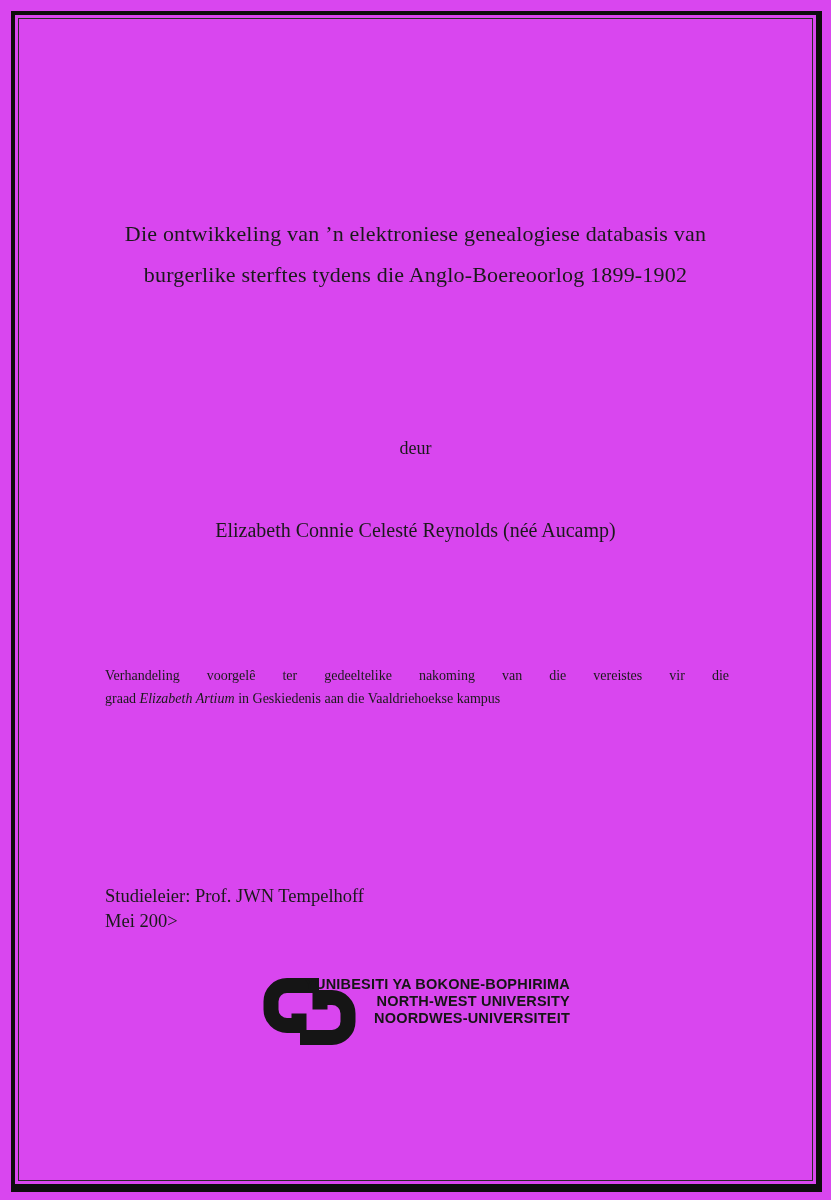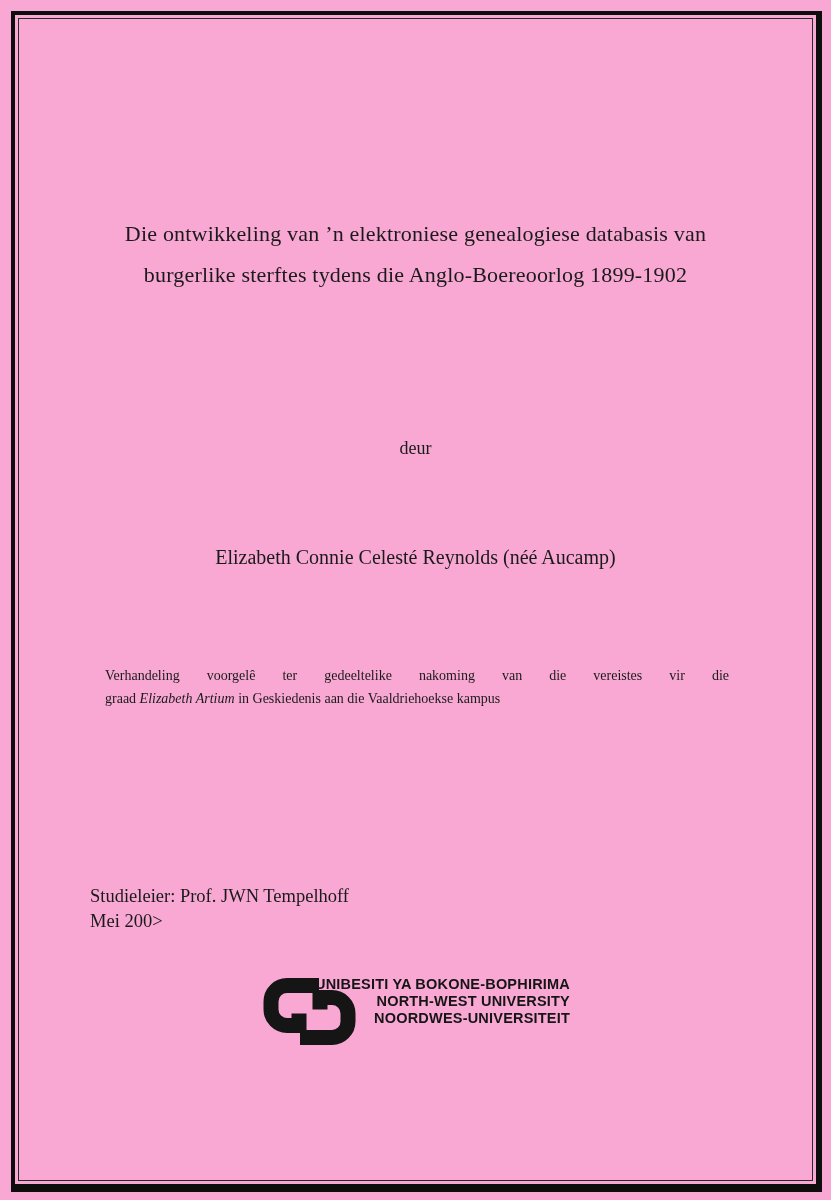--- a/index.html
+++ b/index.html
@@ -4,21 +4,21 @@
 <style>
   html, body {
     margin: 0;
     padding: 0;
     background: #e9e9e9;
   }
   .sheet {
     position: relative;
     width: 831px;
     height: 1200px;
-    background: #f9a8d4;
+    background: #d946ef;
     font-family: "Liberation Serif", serif;
     color: #1a1a1a;
     overflow: hidden;
   }
   .frame {
     position: absolute;
     left: 11px;
     top: 11px;
     right: 9px;
     bottom: 8px;
@@ -52,40 +52,39 @@
     text-align: center;
     font-size: 18px;
   }
   .author {
     position: absolute;
     left: 0;
     top: 519px;
     width: 831px;
     text-align: center;
     font-size: 20px;
-    margin-top: 27px;
   }
   .submission {
     position: absolute;
     left: 105px;
     top: 665px;
     width: 624px;
     font-size: 14px;
     line-height: 22.5px;
   }
   .submission .justified {
     text-align: justify;
     text-align-last: justify;
   }
   .submission .italic {
     font-style: italic;
   }
   .supervisor-block {
     position: absolute;
-    left: 90px;
+    left: 105px;
     top: 884px;
     font-size: 18.5px;
     line-height: 25px;
   }
   .logo-mark {
     position: absolute;
     left: 256px;
     top: 971px;
     width: 107px;
     height: 81px;

